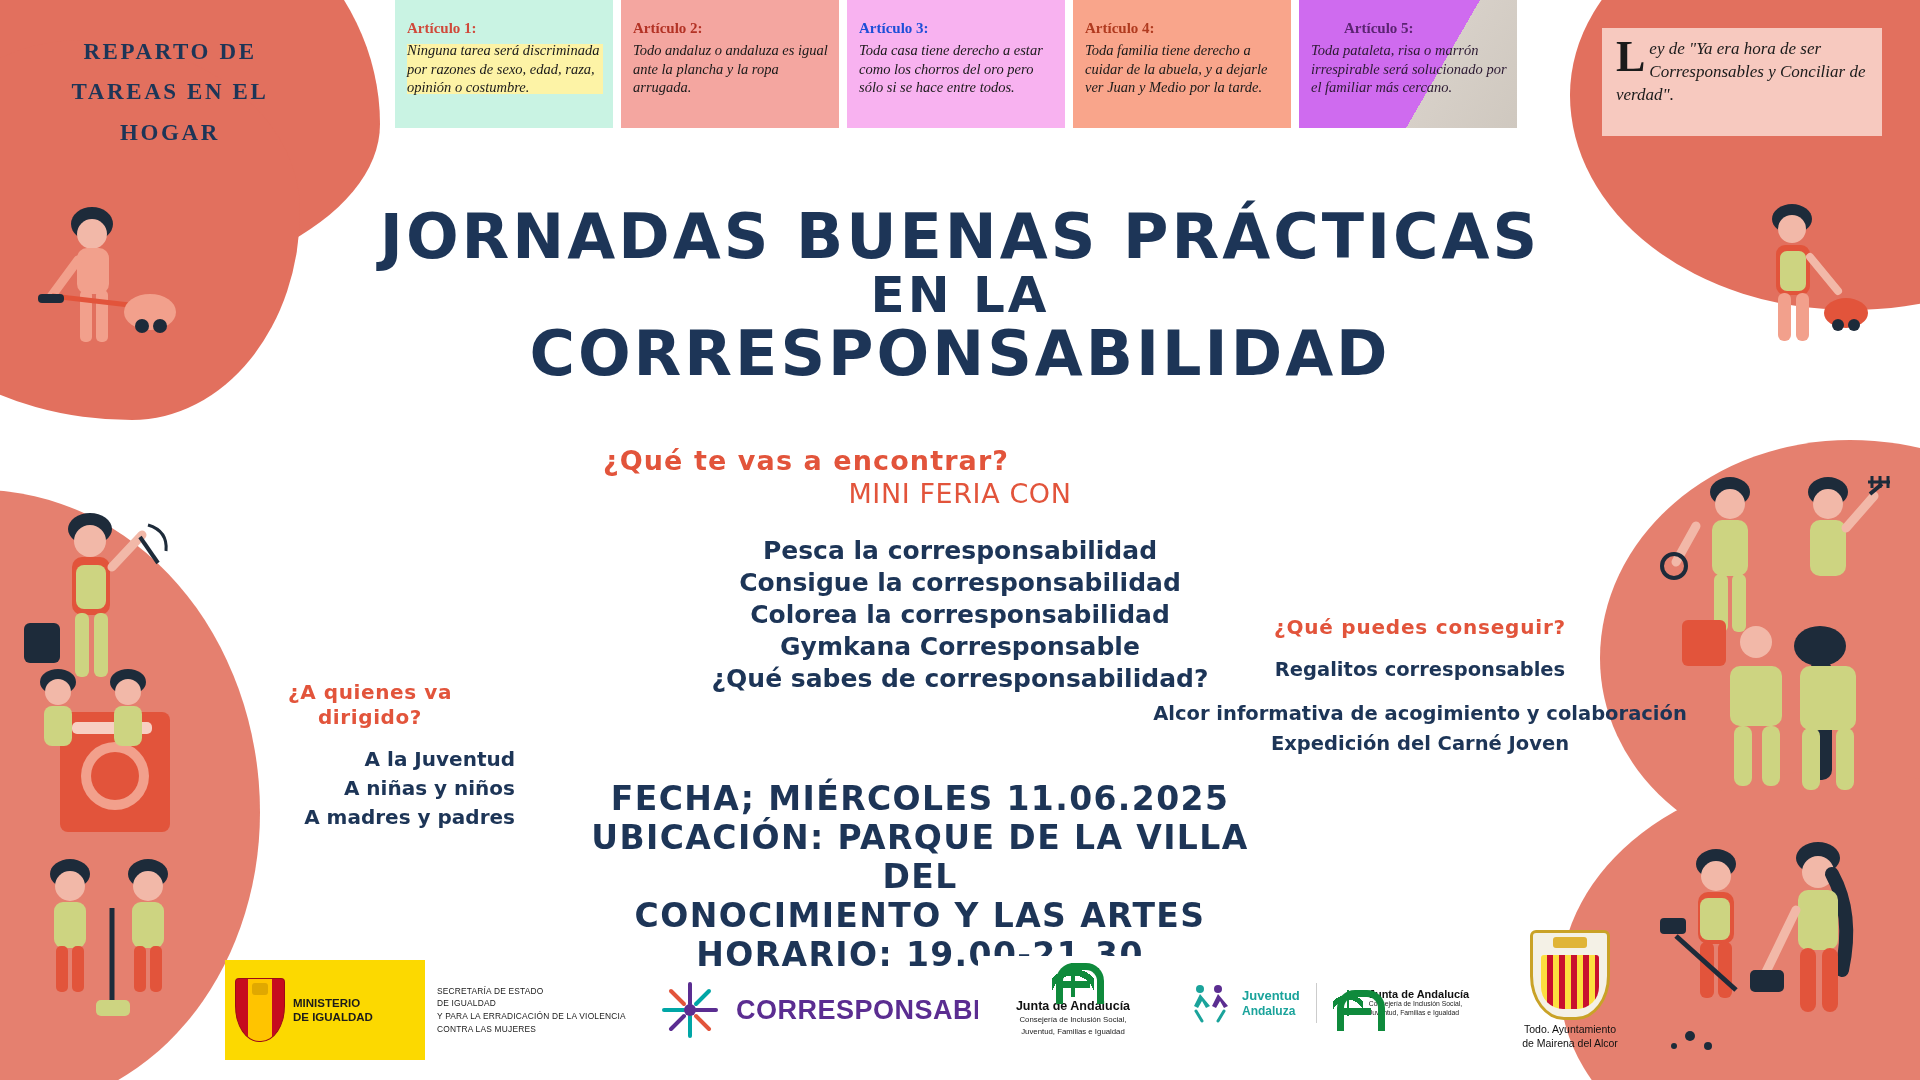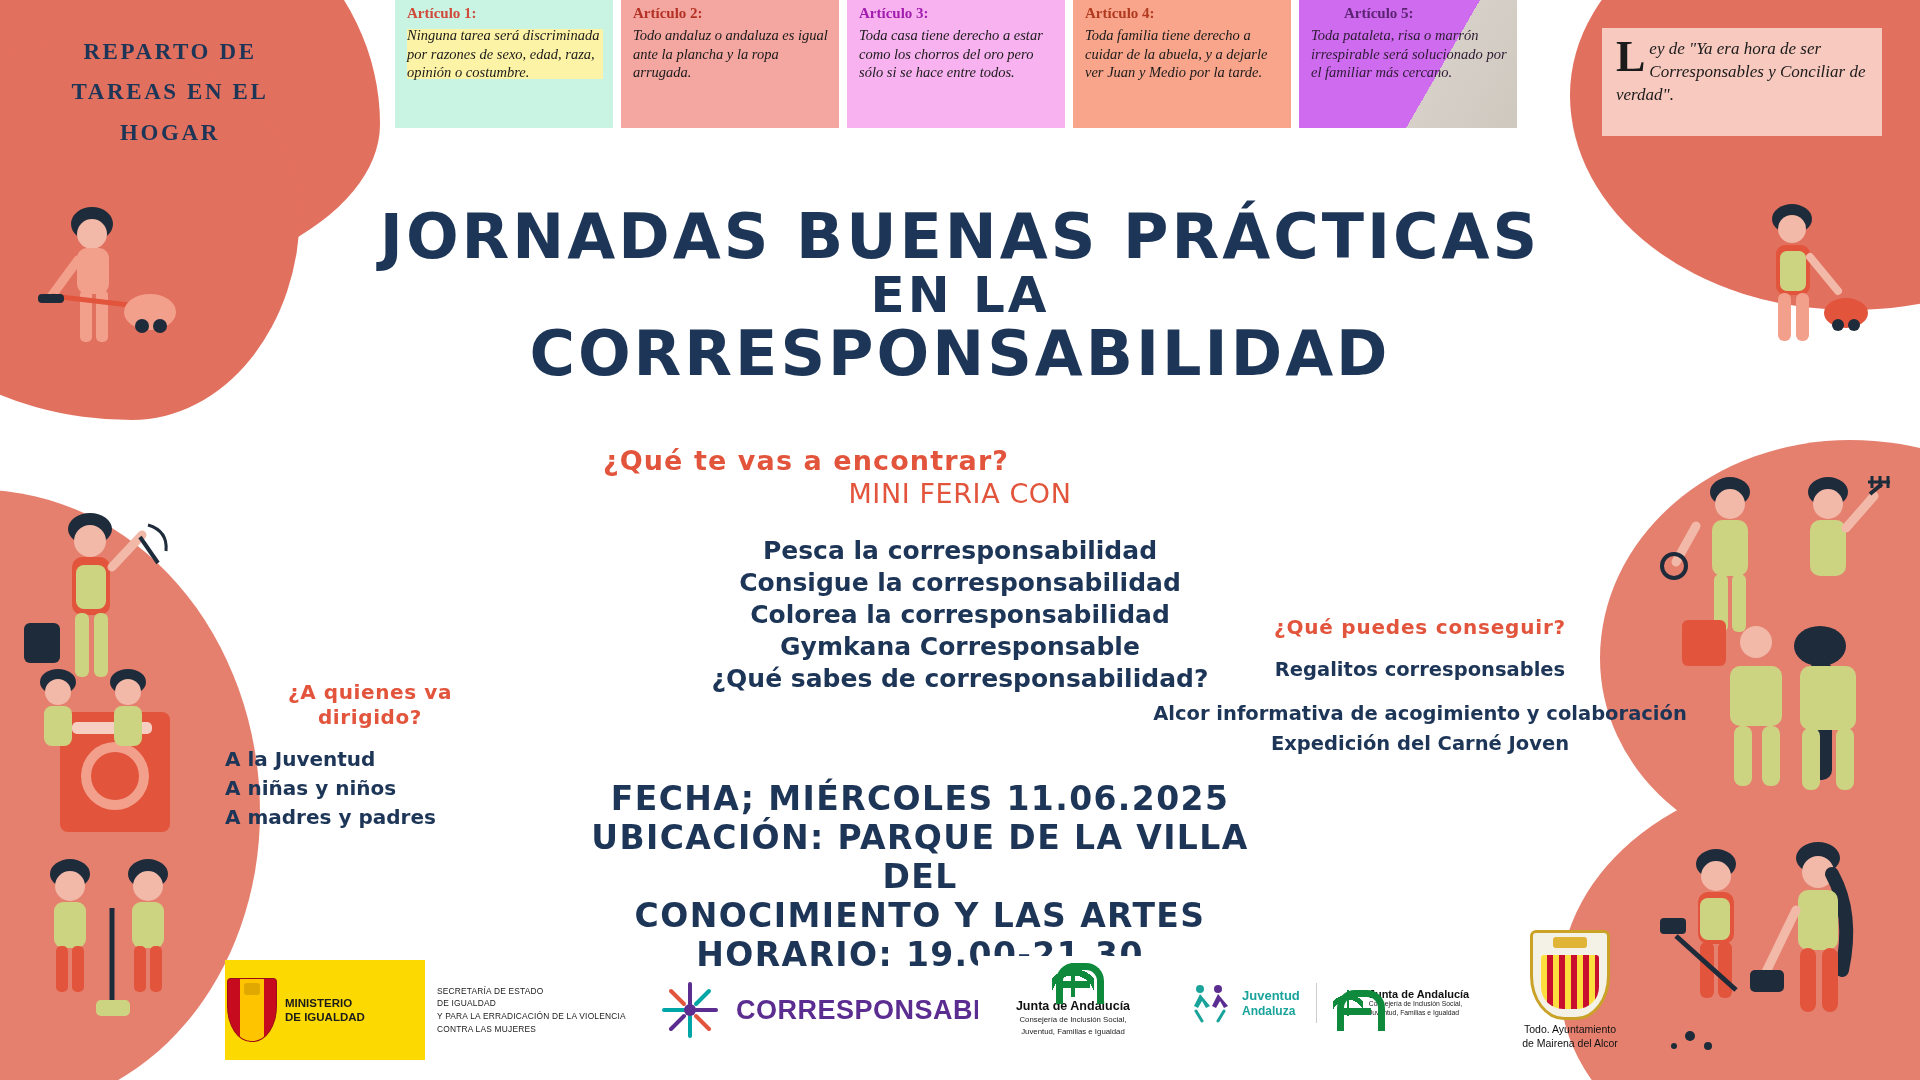--- a/index.html
+++ b/index.html
@@ -76,21 +76,21 @@
   .articles {
     position: absolute;
     left: 395px; top: 0;
     display: flex;
     gap: 8px;
     z-index: 3;
   }
   .art-card {
     width: 218px;
     height: 128px;
-    padding: 4px 10px 6px 12px;
+    padding: 19px 10px 6px 12px;
     box-sizing: border-box;
     font-family: "Liberation Serif", serif;
     font-size: 14.5px;
     line-height: 1.28;
     color: #1a1a1a;
     position: relative;
     overflow: hidden;
   }
   .art-card .art-title {
     font-weight: 700;
@@ -101,21 +101,21 @@
   .art-card .art-body { display: block; font-style: italic; }
 
   .c1 { background: #c9f3e3; }
   .c1 .art-title { color: #d0493a; }
   .c1 .art-body { background: linear-gradient(transparent 6%, #fdf3a6 6%, #fdf3a6 94%, transparent 94%); }
 
   .c2 { background: #f4a6a0; }
   .c2 .art-title { color: #b33225; }
 
   .c3 { background: #f8b2f0; }
-  .c3 .art-title { color: #a21caf; }
+  .c3 .art-title { color: #1d4ed8; }
 
   .c4 { background: #f9a58b; }
   .c4 .art-title { color: #b03a1f; }
 
   .c5 {
     background: #d06ef0;
     background-image: linear-gradient(120deg, #cf6bef 0%, #cf6bef 62%, #d7d0c8 62%, #cfc8bf 100%);
   }
   .c5 .art-title { color: #5b2472; margin-left: 33px; }
   .c5 .art-body { color: #2c1a33; }
@@ -235,21 +235,21 @@
     font-family: "DejaVu Sans", sans-serif;
     font-weight: 700;
     font-size: 20px;
     letter-spacing: 0.6px;
     line-height: 1.25;
   }
   .who-list {
     position: absolute;
     left: 225px; top: 745px;
     width: 290px;
-    text-align: left;
+    text-align: right;
     color: #1d3557;
     font-family: "DejaVu Sans", sans-serif;
     font-weight: 700;
     font-size: 20px;
     line-height: 1.45;
   }
 
   
   .date-block {
     position: absolute;
@@ -280,21 +280,21 @@
   }
   .logo-min {
     left: 225px; bottom: 2px;
     width: 420px; height: 100px;
     display: flex; align-items: stretch;
   }
   .logo-min .flagpart {
     width: 200px;
     background: #fcd900;
     display: flex; align-items: center; gap: 8px;
-    padding-left: 2px;
+    padding-left: 10px;
     box-sizing: border-box;
   }
   .shield {
     width: 48px; height: 62px;
     background: linear-gradient(90deg,#c60b1e 0 25%, #ffc400 25% 75%, #c60b1e 75% 100%);
     border-radius: 4px 4px 24px 24px / 4px 4px 36px 36px;
     border: 1px solid #9b0a17;
     position: relative;
   }
   .shield::after {

